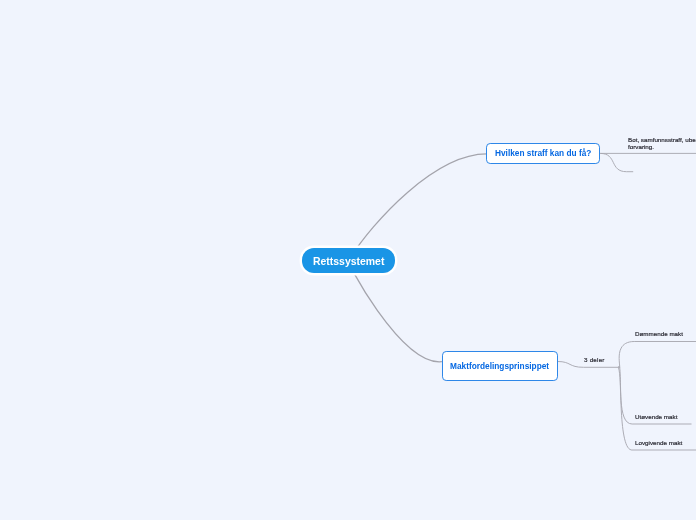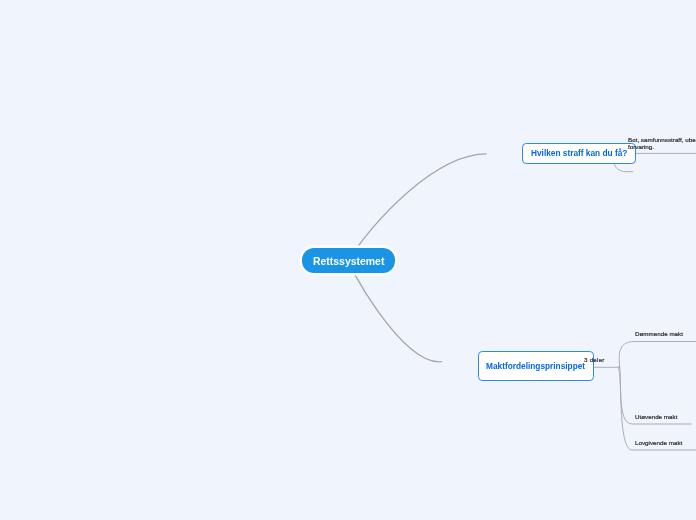--- a/index.html
+++ b/index.html
@@ -16,21 +16,21 @@
   .node{position:absolute;box-sizing:border-box;display:flex;align-items:center;justify-content:center;white-space:nowrap;}
 
   #root-node{
     left:302.45px;top:247.85px;width:92.1px;height:24.95px;
     background:#1a95e6;border-radius:12px;
     box-shadow:0 0 0 2.4px #ffffff;
   }
   #root-node span{color:#ffffff;font-weight:bold;font-size:10.45px;position:relative;top:0.7px;}
 
   .topic-node{
-    background:#ffffff;border:1.7px solid #2e87e8;border-radius:4.2px;margin-left:36px;
+    background:#ffffff;border:1.7px solid #2e87e8;border-radius:4.2px;
   }
   .topic-node span{color:#0568e2;font-weight:bold;font-size:8.3px;position:relative;top:-0.2px;}
 
   #topic-1{left:485.9px;top:143.0px;width:114.2px;height:21.2px;}
   #topic-2{left:441.8px;top:351.1px;width:116.0px;height:30px;}
 
   .leaf-label{position:absolute;color:#2b2b34;font-size:6.25px;white-space:nowrap;line-height:6.9px;-webkit-text-stroke:0.2px #2b2b34;}
   .edge-label{position:absolute;color:#2b2b34;font-size:6.25px;white-space:nowrap;line-height:6.9px;-webkit-text-stroke:0.2px #2b2b34;}
 </style>
 </head>

